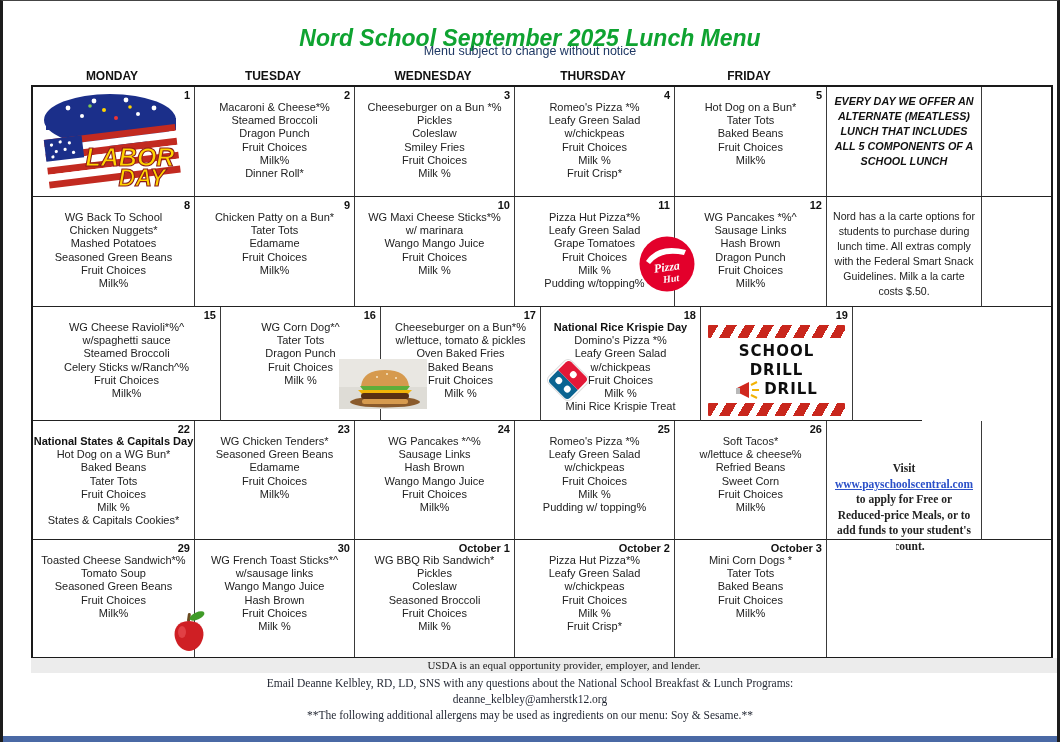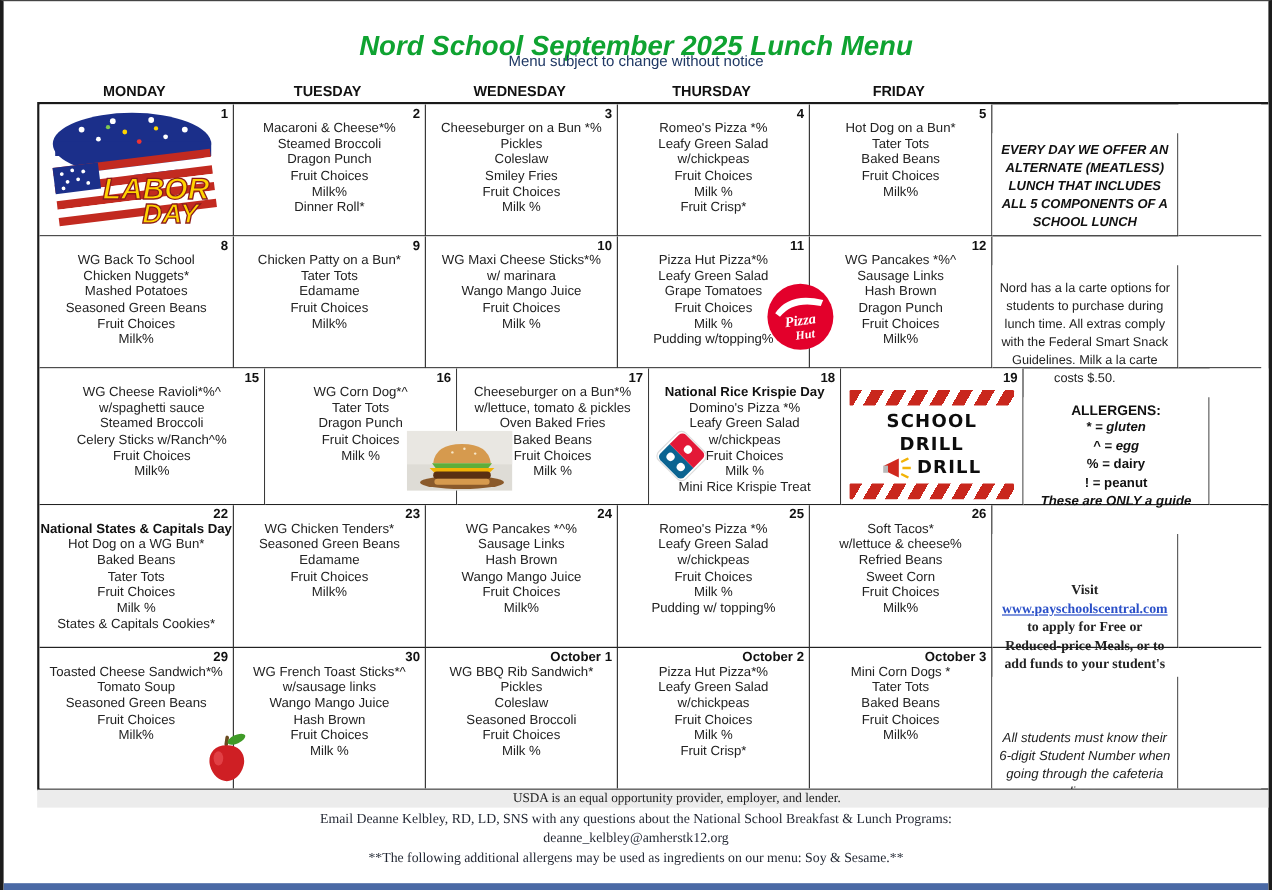--- a/index.html
+++ b/index.html
@@ -15,21 +15,21 @@
   .cal-table{position:absolute;top:84px;left:28px;border:2px solid #1a1a1a;background:#fff;}
   .cal-row{display:flex;}
   .cal-cell{position:relative;box-sizing:border-box;border-right:1px solid #3a3a3a;
     border-bottom:1.6px solid #222;overflow:visible;background:#fff;}
   .cal-row:last-child .cal-cell{border-bottom:none;}
   .cal-cell.last{border-right:none;}
   .cell-date{font-size:11px;font-weight:bold;color:#111;text-align:right;padding:2px 4px 0 0;height:12px;line-height:12px;}
   .menu-line{font-size:11px;line-height:13.2px;color:#222;text-align:center;white-space:nowrap;}
   .menu-title{font-size:11px;line-height:13.2px;color:#111;text-align:center;font-weight:bold;}
   .note-cell{position:relative;box-sizing:border-box;border-right:1px solid #3a3a3a;
-    border-bottom:1.6px solid #222;background:#fff;padding:4px 5px;margin-top:24px;}
+    border-bottom:1.6px solid #222;background:#fff;padding:4px 5px;}
   .cal-row:last-child .note-cell{border-bottom:none;}
   .note-bold-italic{font-size:10.8px;font-weight:bold;font-style:italic;line-height:15px;text-align:center;color:#111;padding-top:3px;}
   .note-regular{font-size:10.6px;line-height:15px;text-align:center;color:#222;padding-top:8px;}
   .note-allerg-title{font-size:11.5px;font-weight:bold;text-align:center;color:#111;padding-top:2px;}
   .allerg-line{font-size:11px;font-weight:bold;text-align:center;color:#111;line-height:15.5px;}
   .allerg-italic{font-style:italic;}
   .note-serif{font-family:"Liberation Serif",serif;font-size:11.5px;line-height:15.5px;text-align:center;color:#222;padding-top:36px;}
   .payschools-link{color:#2b50c8;text-decoration:underline;cursor:pointer;}
   .note-italic{font-size:11px;font-style:italic;line-height:15px;text-align:center;color:#222;padding-top:40px;}
   .hazard-bar{height:13px;margin:4px 7px;border-radius:1px;
@@ -260,28 +260,20 @@
           <div class="drill-row">
             <svg width="26" height="18" viewBox="0 0 26 18">
               <polygon points="2,7 14,1 14,17 2,11" fill="#d0281e"></polygon>
               <rect x="1" y="7" width="4" height="6" fill="#b9b9b9"></rect>
               <path d="M16 4 l6 -3 M17 9 h7 M16 14 l6 3" stroke="#f2b307" stroke-width="2" fill="none"></path>
             </svg>
             <div class="safety-word">DRILL</div>
           </div>
           <div class="hazard-bar"></div>
         </div>
-        <div class="note-cell" style="width: 155px;">
-          <div class="note-allerg-title">ALLERGENS:</div>
-          <div class="allerg-line allerg-italic">* = gluten</div>
-          <div class="allerg-line allerg-italic">^ = egg</div>
-          <div class="allerg-line">% = dairy</div>
-          <div class="allerg-line">! = peanut</div>
-          <div class="allerg-line allerg-italic">These are ONLY a guide</div>
-        </div>
         <div class="cal-cell last" style="width: 69px;"></div>
       </div>
       <div class="cal-row" style="height: 119px;">
         <div class="cal-cell" style="width: 162px;">
           <div class="cell-date">22</div>
           <div class="menu-title" style="white-space: normal;">National States &amp; Capitals Day</div>
           <div class="menu-line">Hot Dog on a WG Bun*</div>
           <div class="menu-line">Baked Beans</div>
           <div class="menu-line">Tater Tots</div>
           <div class="menu-line">Fruit Choices</div>
@@ -371,23 +363,20 @@
           <div class="menu-line">Fruit Crisp*</div>
         </div>
         <div class="cal-cell" style="width: 152px;">
           <div class="cell-date">October 3</div>
           <div class="menu-line">Mini Corn Dogs *</div>
           <div class="menu-line">Tater Tots</div>
           <div class="menu-line">Baked Beans</div>
           <div class="menu-line">Fruit Choices</div>
           <div class="menu-line">Milk%</div>
         </div>
-        <div class="note-cell" style="width: 155px;">
-          <div class="note-italic">All students must know their 6-digit Student Number when going through the cafeteria lines.</div>
-        </div>
         <div class="cal-cell last" style="width: 69px;"></div>
       </div>
     </div>
 
   <div class="usda-band">USDA is an equal opportunity provider, employer, and lender.</div>
   <div class="footer-line" style="top:676px">Email Deanne Kelbley, RD, LD, SNS with any questions about the National School Breakfast &amp; Lunch Programs:</div>
   <div class="footer-line" style="top:692px">deanne_kelbley@amherstk12.org</div>
   <div class="footer-line" style="top:708px">**The following additional allergens may be used as ingredients on our menu: Soy &amp; Sesame.**</div>
 
   <div class="bottom-bar"></div>

